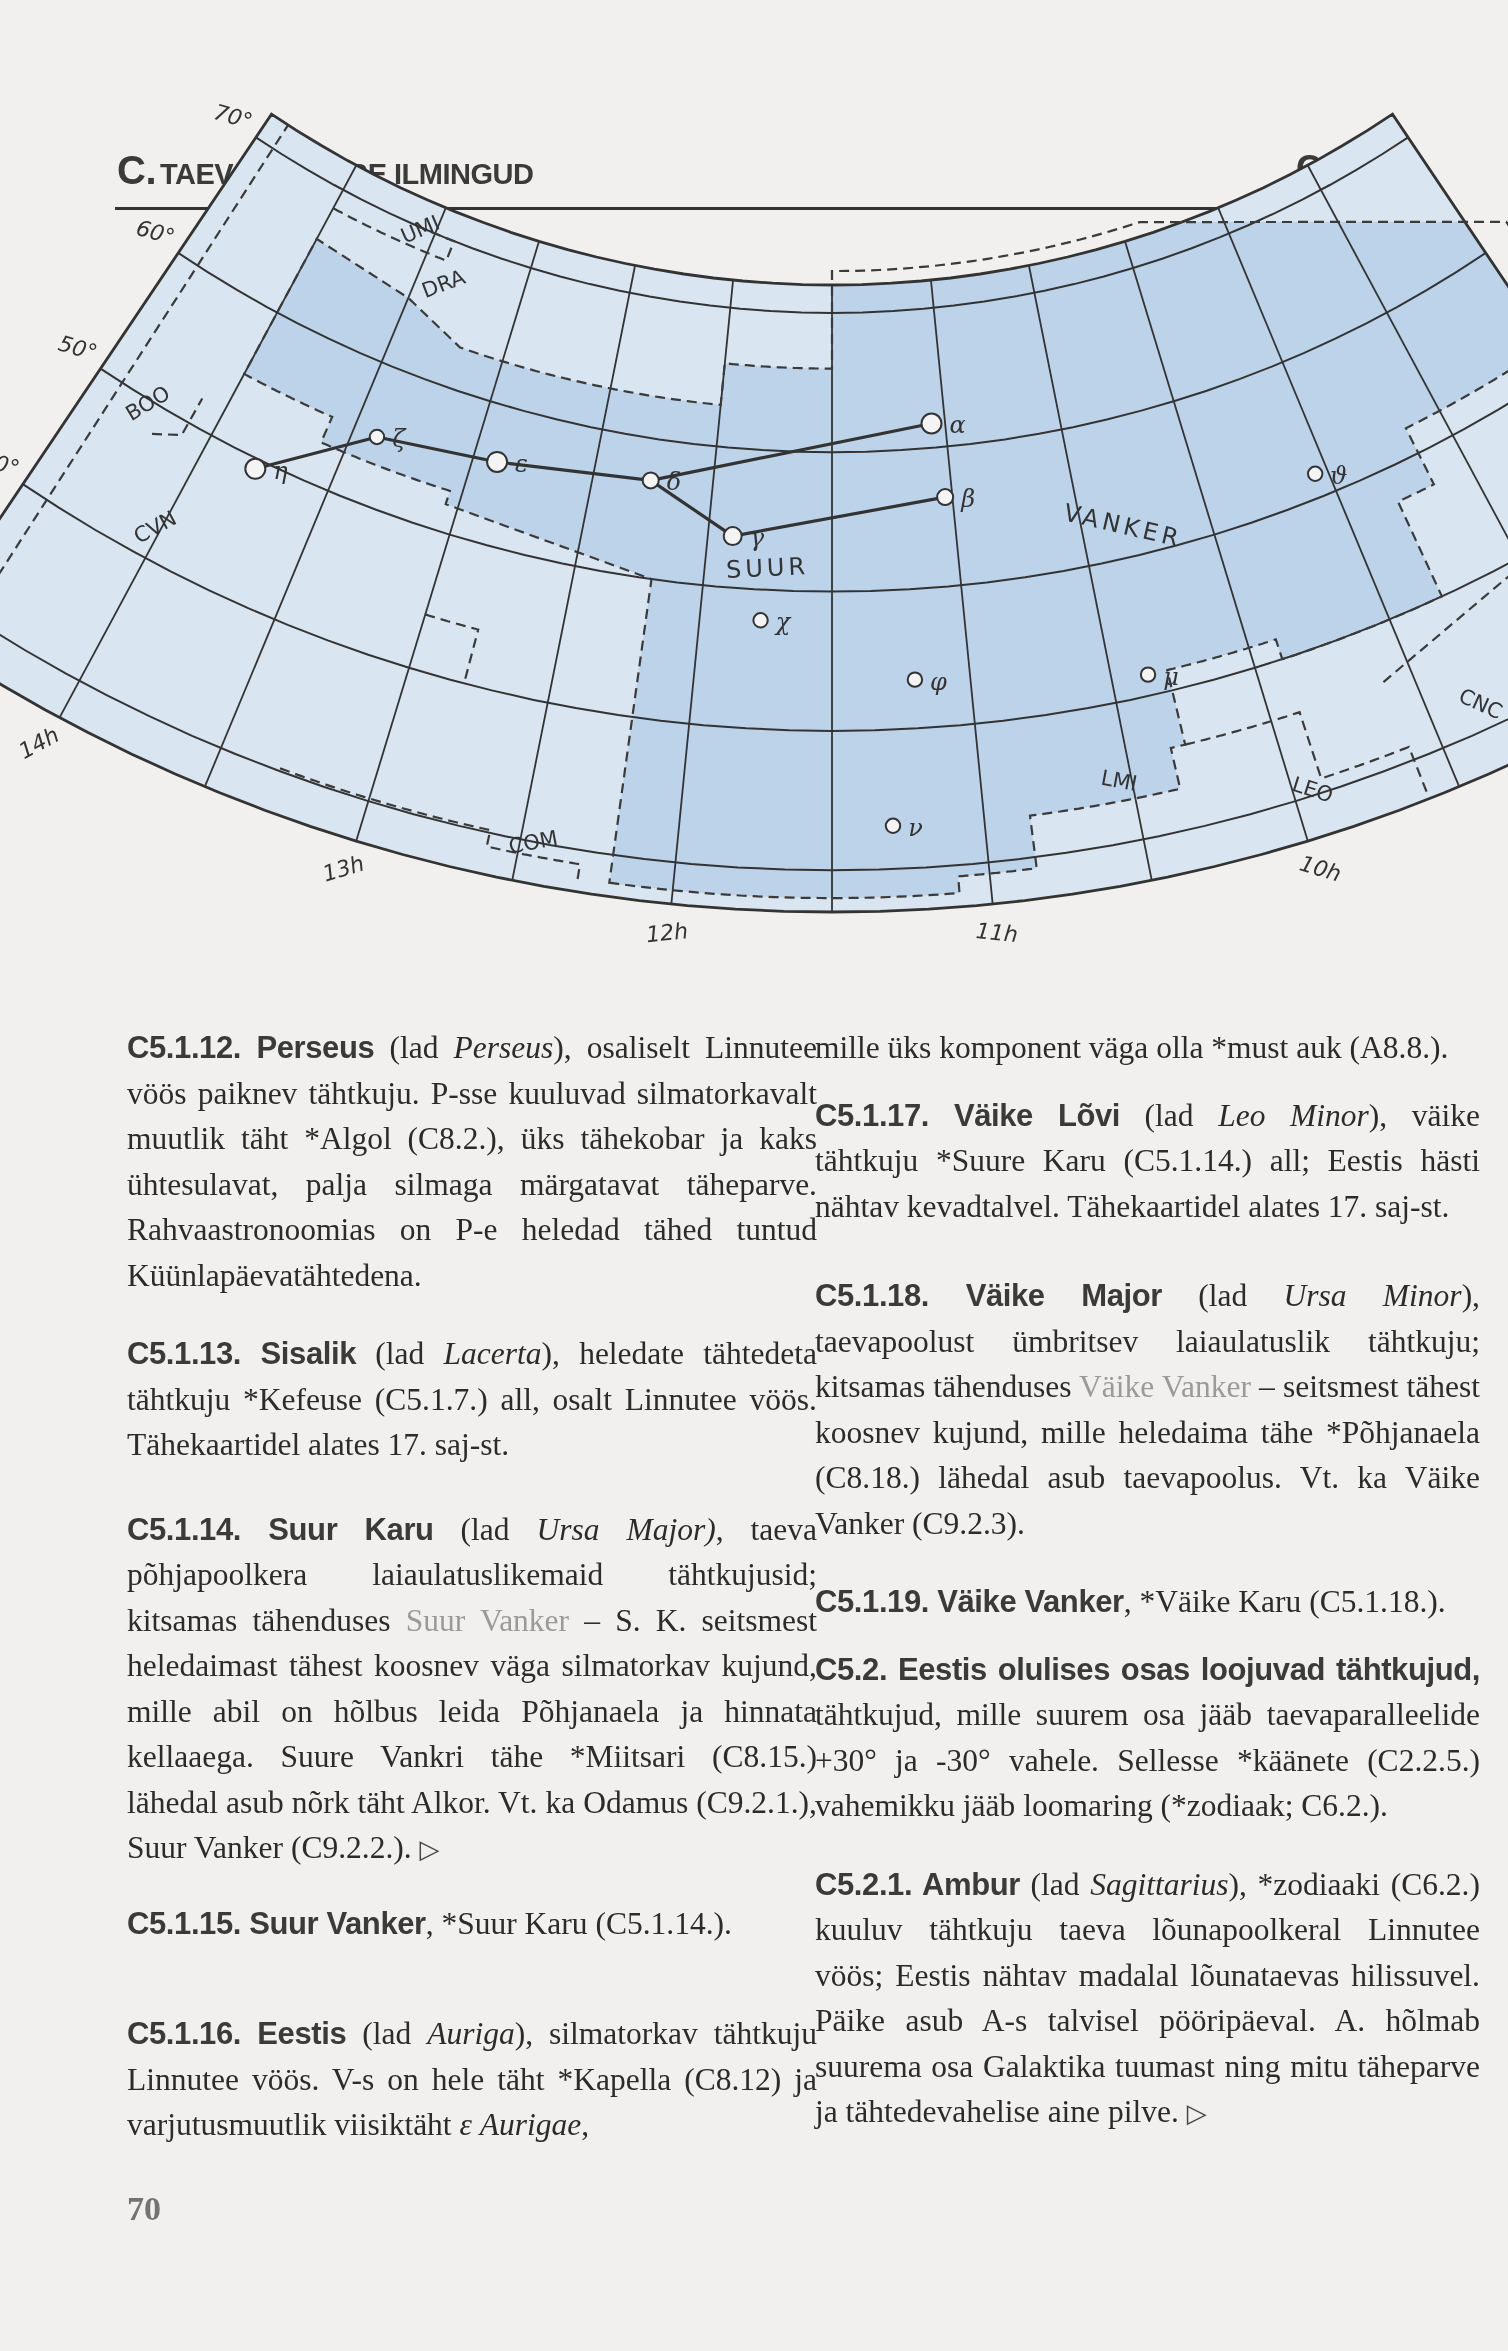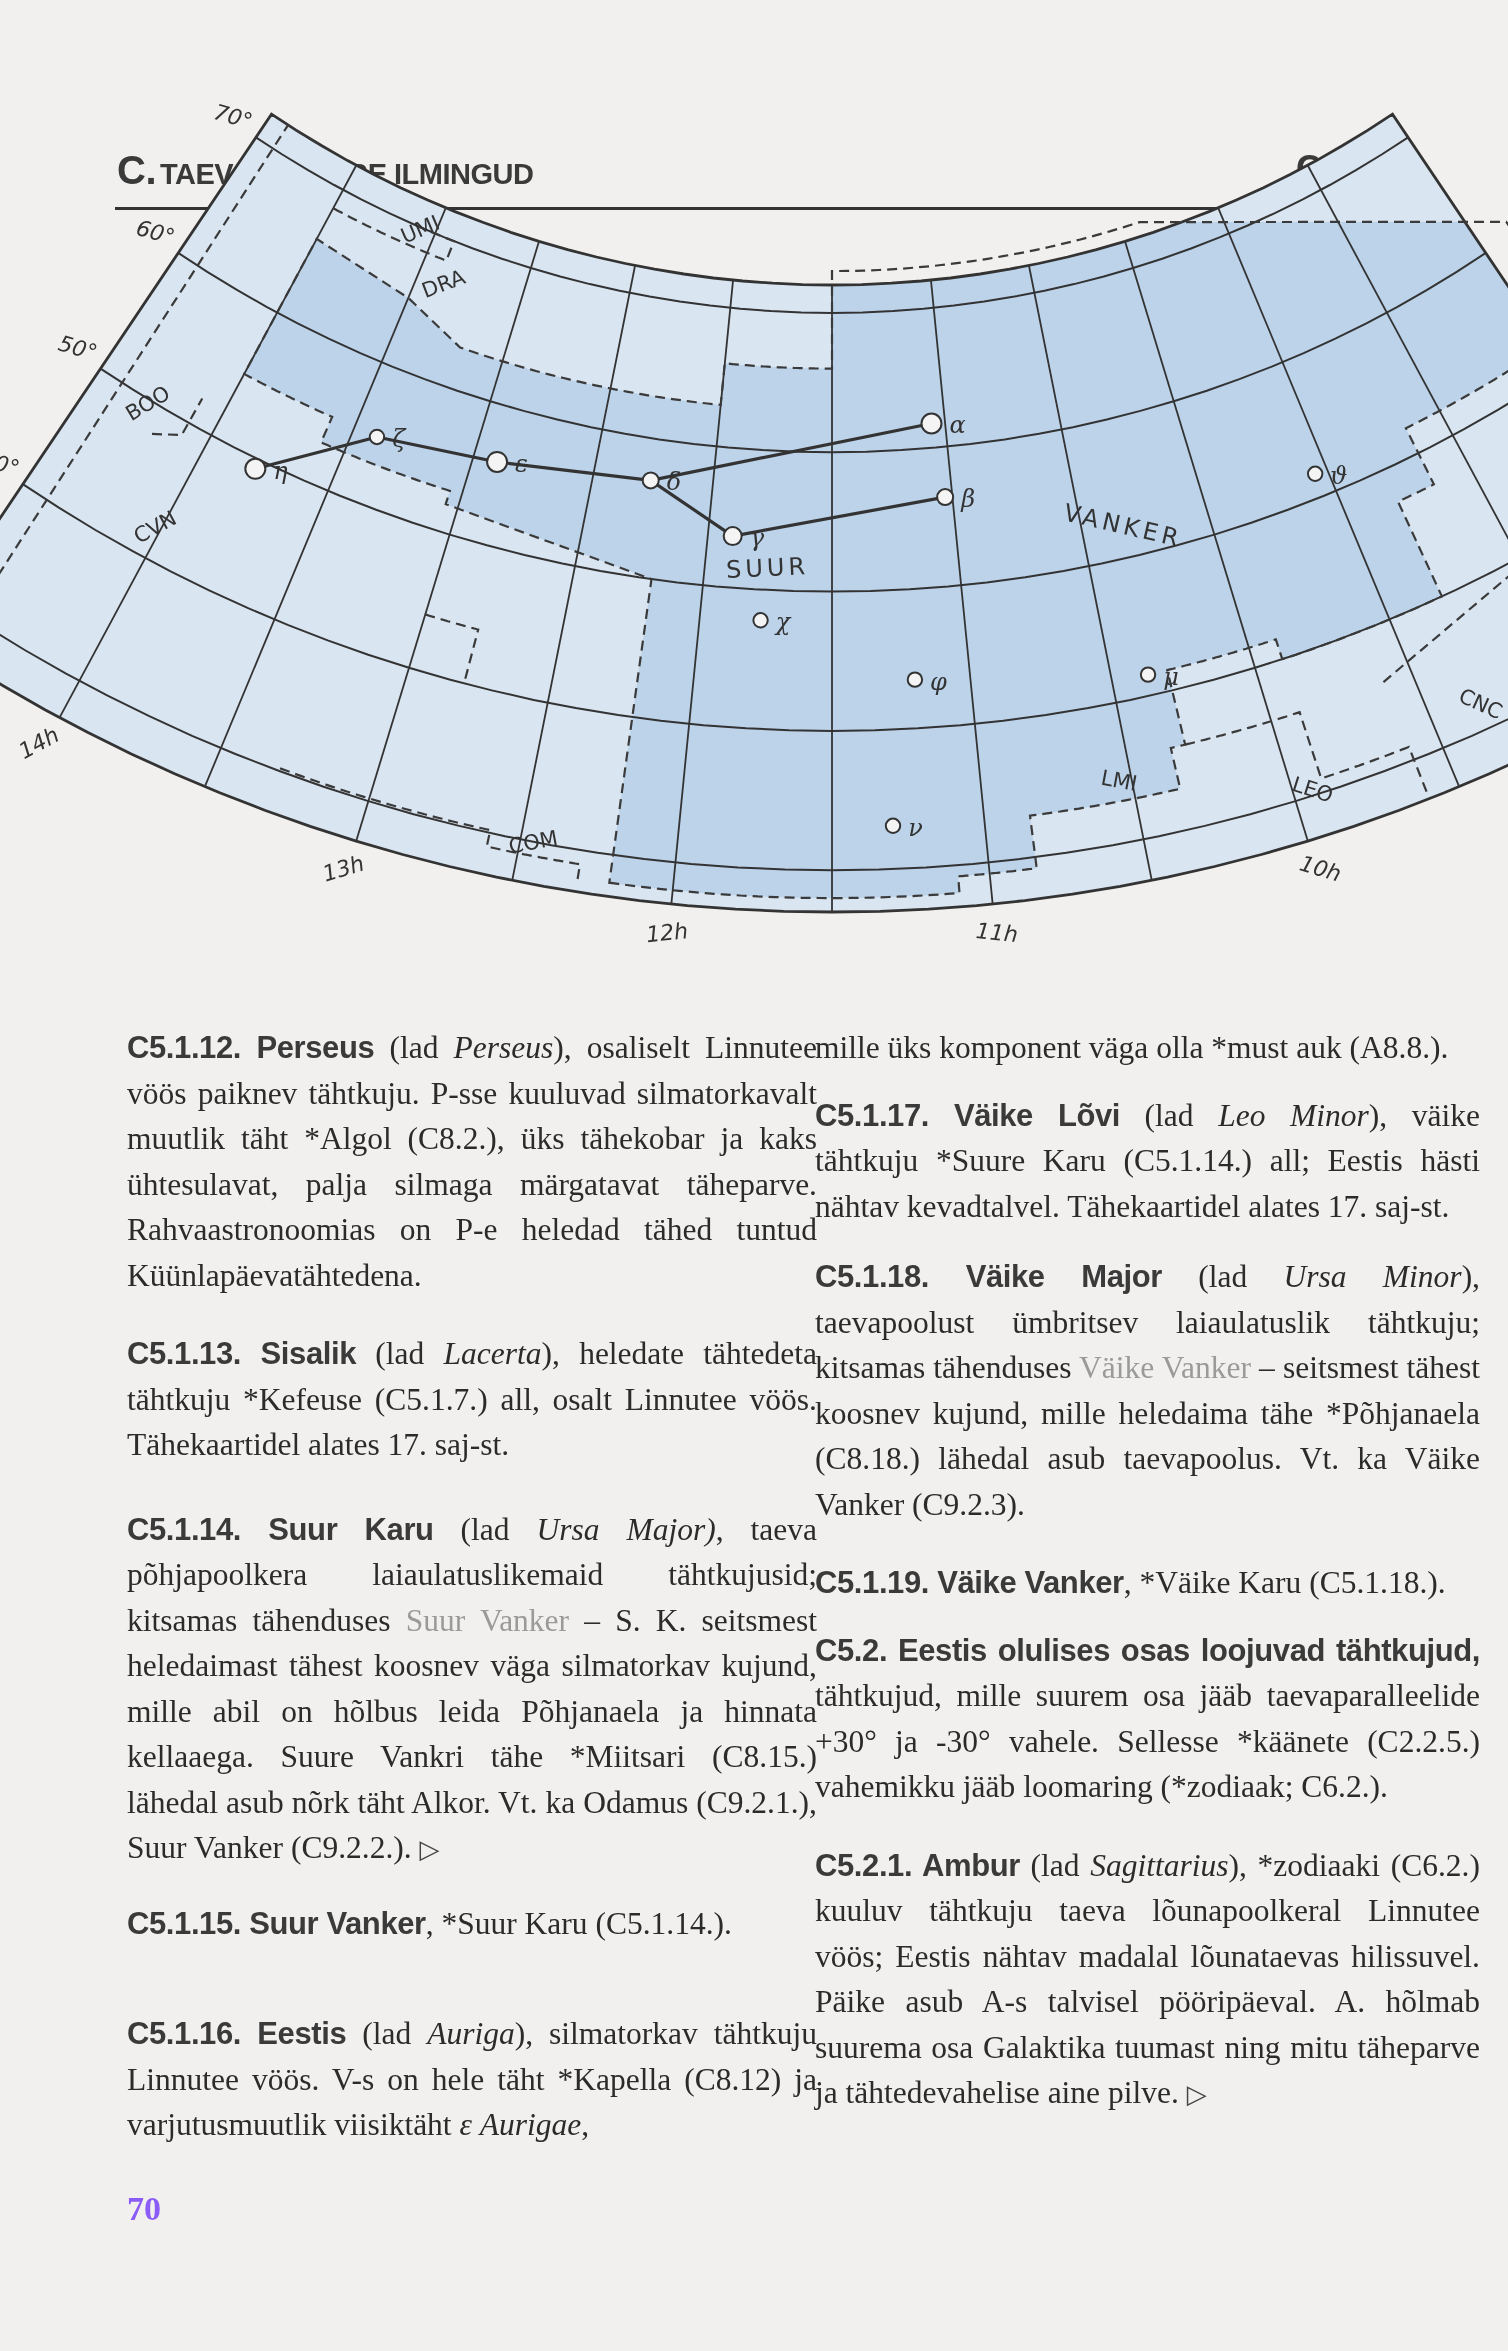--- a/index.html
+++ b/index.html
@@ -45,21 +45,21 @@
   .entry.tight { margin-bottom: 22px; }
   .term {
     font-family: "Liberation Sans", sans-serif; font-weight: bold; font-size: 31px;
     color: #3a3a3a; letter-spacing: -0.4px;
   }
   .it { font-style: italic; }
   .faded { color: #9a9a9a; }
   .arrow { font-family: "DejaVu Sans", sans-serif; font-size: 26px; color: #444; }
   .page-number {
     position: absolute; left: 127px; top: 2190px;
-    font-weight: bold; font-size: 34px; color: #8b5cf6;
+    font-weight: bold; font-size: 34px; color: #737373;
   }
 </style>
 </head>
 <body>
 
 <div class="header-left">
   <span class="big">C.</span>
   <span class="small">TAEVALAOTUSE ILMINGUD</span>
 </div>
 <div class="header-right">C5.1.12.</div>
@@ -186,21 +186,21 @@
   </p>
   <p class="entry">
     <span class="term"><span>C5.1.16.</span> <span>Eestis</span></span><span> (lad </span><span class="it">Auriga</span><span>), silmatorkav tähtkuju Linnutee vöös. V-s on hele täht *Kapella (C8.12) ja varjutusmuutlik viisiktäht </span><span class="it">ε Aurigae</span><span>,</span>
   </p>
 </div>
 
 <div class="col right">
   <p class="entry tight">
     <span>mille üks komponent väga olla *must auk (A8.8.).</span>
   </p>
-  <p class="entry" style="margin-bottom:25px">
+  <p class="entry" style="margin-bottom:44px">
     <span class="term"><span>C5.1.17.</span> <span>Väike Lõvi</span></span><span> (lad </span><span class="it">Leo Minor</span><span>), väike tähtkuju *Suure Karu (C5.1.14.) all; Eestis hästi nähtav kevadtalvel. Tähekaartidel alates 17. saj-st.</span>
   </p>
   <p class="entry">
     <span class="term"><span>C5.1.18.</span> <span>Väike Major</span></span><span> (lad </span><span class="it">Ursa Minor</span><span>), taevapoolust ümbritsev laiaulatuslik tähtkuju; kitsamas tähenduses </span><span class="faded">Väike Vanker</span><span> – seitsmest tähest koosnev kujund, mille heledaima tähe *Põhjanaela (C8.18.) lähedal asub taevapoolus. Vt. ka Väike Vanker (C9.2.3).</span>
   </p>
   <p class="entry tight">
     <span class="term"><span>C5.1.19.</span> <span>Väike Vanker</span></span><span>, *Väike Karu (C5.1.18.).</span>
   </p>
   <p class="entry">
     <span class="term"><span>C5.2.</span> <span>Eestis olulises osas loojuvad tähtkujud,</span></span><span> tähtkujud, mille suurem osa jääb taevaparalleelide +30° ja -30° vahele. Sellesse *käänete (C2.2.5.) vahemikku jääb loomaring (*zodiaak; C6.2.).</span>

